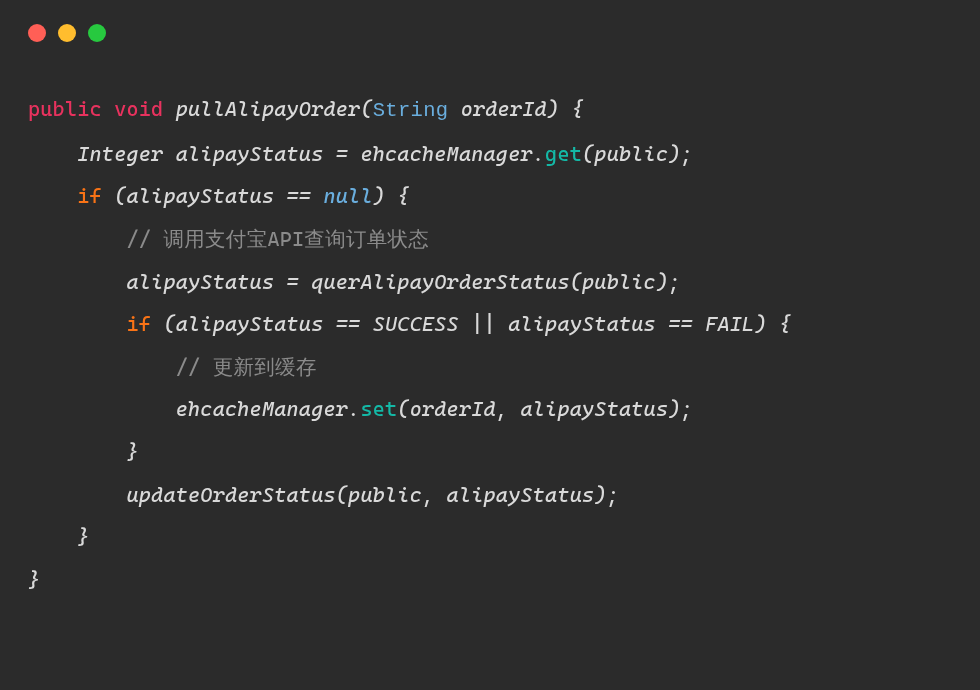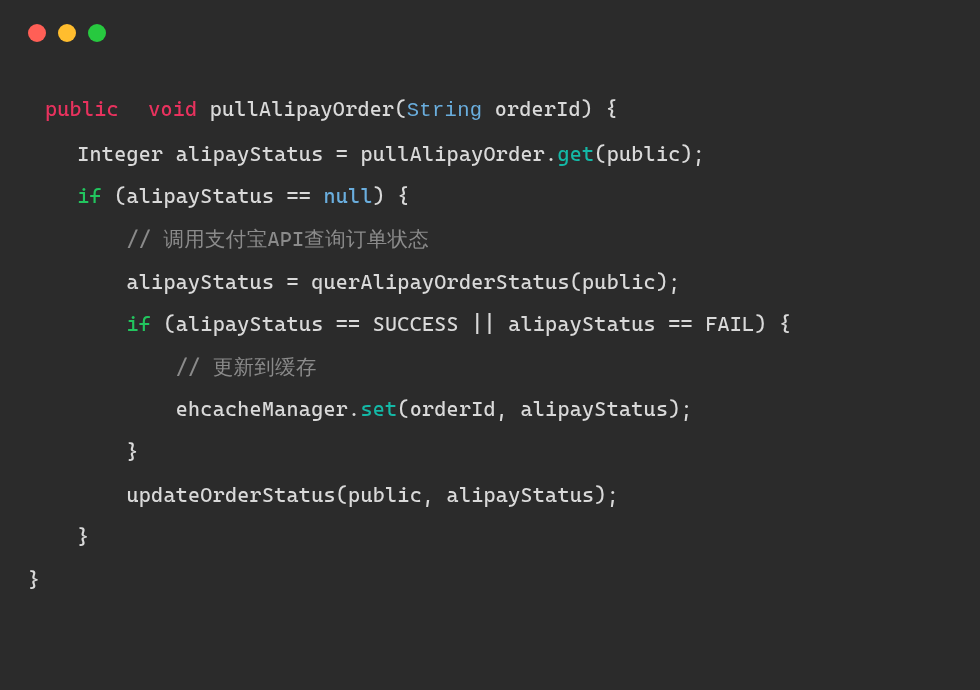--- a/index.html
+++ b/index.html
@@ -25,39 +25,39 @@
     }
     .dot-red { background: #ff5f56; }
     .dot-yellow { background: #ffbd2e; }
     .dot-green { background: #27c93f; }
     .code {
       padding: 36px 28px 28px 28px;
       line-height: 2.08;
       white-space: pre;
       letter-spacing: 0.3px;
     }
-    .kw-modifier { color: #e8325e; margin-left: 17px; }
+    .kw-modifier { color: #e8325e; }
     .kw-type { color: #6aaede; font-family: Liberation Mono, monospace; }
-    .kw-keyword { color: #22c55e; }
-    .kw-null { color: #6aaede; }
+    .kw-keyword { color: #f97316; }
+    .kw-null { color: #6aaede; font-style: italic; }
     .method-call { color: #14b8a6; }
     .comment { color: #8b8b8b; margin-top: 32px; }
-    .plain { color: #d9d9d9; }
+    .plain { color: #d9d9d9; font-style: italic; }
   </style>
 </head>
 <body>
 
 <div class="titlebar">
   <div class="dot dot-red"></div>
   <div class="dot dot-yellow"></div>
   <div class="dot dot-green"></div>
 </div>
 
 <div class="code"><span class="kw-modifier">public</span> <span class="kw-modifier">void</span><span class="plain"> pullAlipayOrder(</span><span class="kw-type">String</span><span class="plain"> orderId) {</span>
-<span class="plain">    Integer alipayStatus = pullAlipayOrder.</span><span class="method-call">get</span><span class="plain">(public);</span>
+<span class="plain">    Integer alipayStatus = ehcacheManager.</span><span class="method-call">get</span><span class="plain">(public);</span>
 <span class="kw-keyword">    if</span><span class="plain"> (alipayStatus == </span><span class="kw-null">null</span><span class="plain">) {</span>
 <span class="comment">        // 调用支付宝API查询订单状态</span>
 <span class="plain">        alipayStatus = querAlipayOrderStatus(public);</span>
 <span class="kw-keyword">        if</span><span class="plain"> (alipayStatus == SUCCESS || alipayStatus == FAIL) {</span>
 <span class="comment">            // 更新到缓存</span>
 <span class="plain">            ehcacheManager.</span><span class="method-call">set</span><span class="plain">(orderId, alipayStatus);</span>
 <span class="plain">        }</span>
 <span class="plain">        updateOrderStatus(public, alipayStatus);</span>
 <span class="plain">    }</span>
 <span class="plain">}</span></div>

